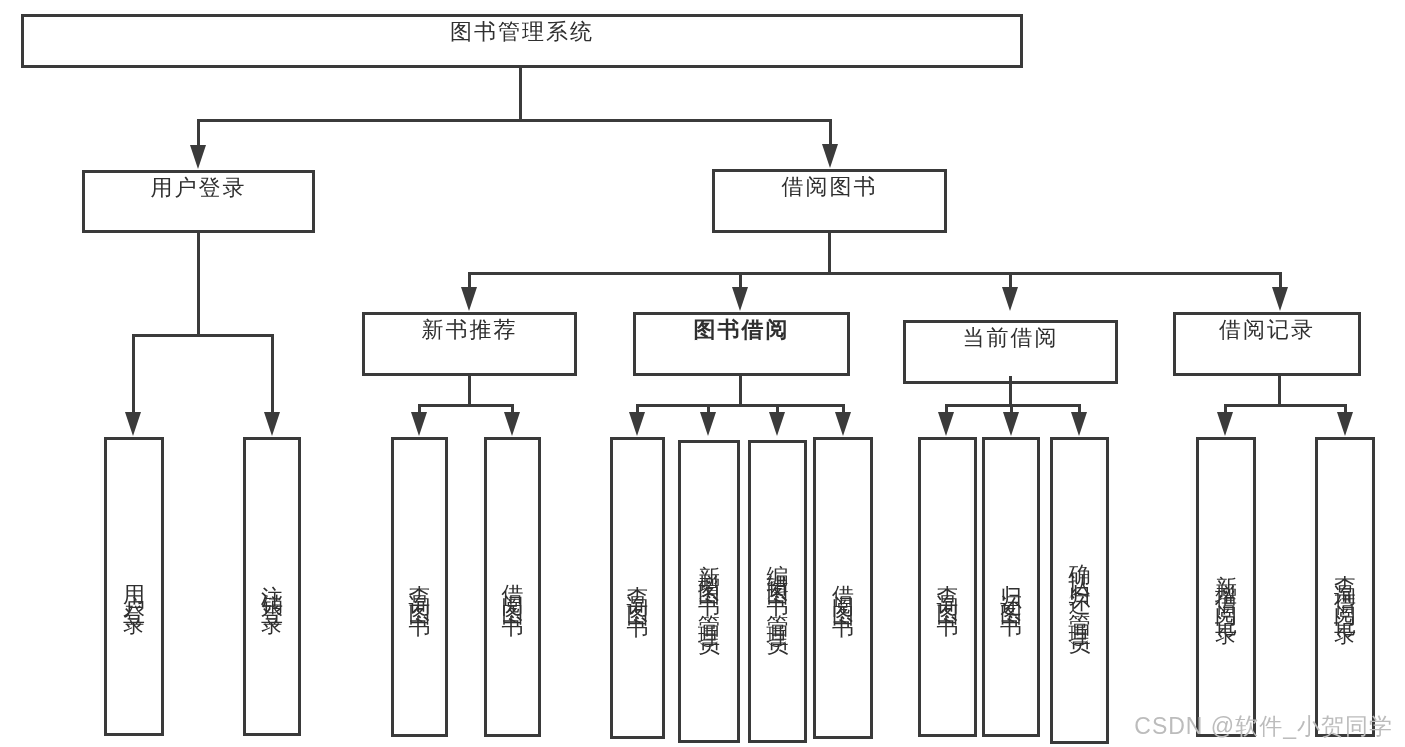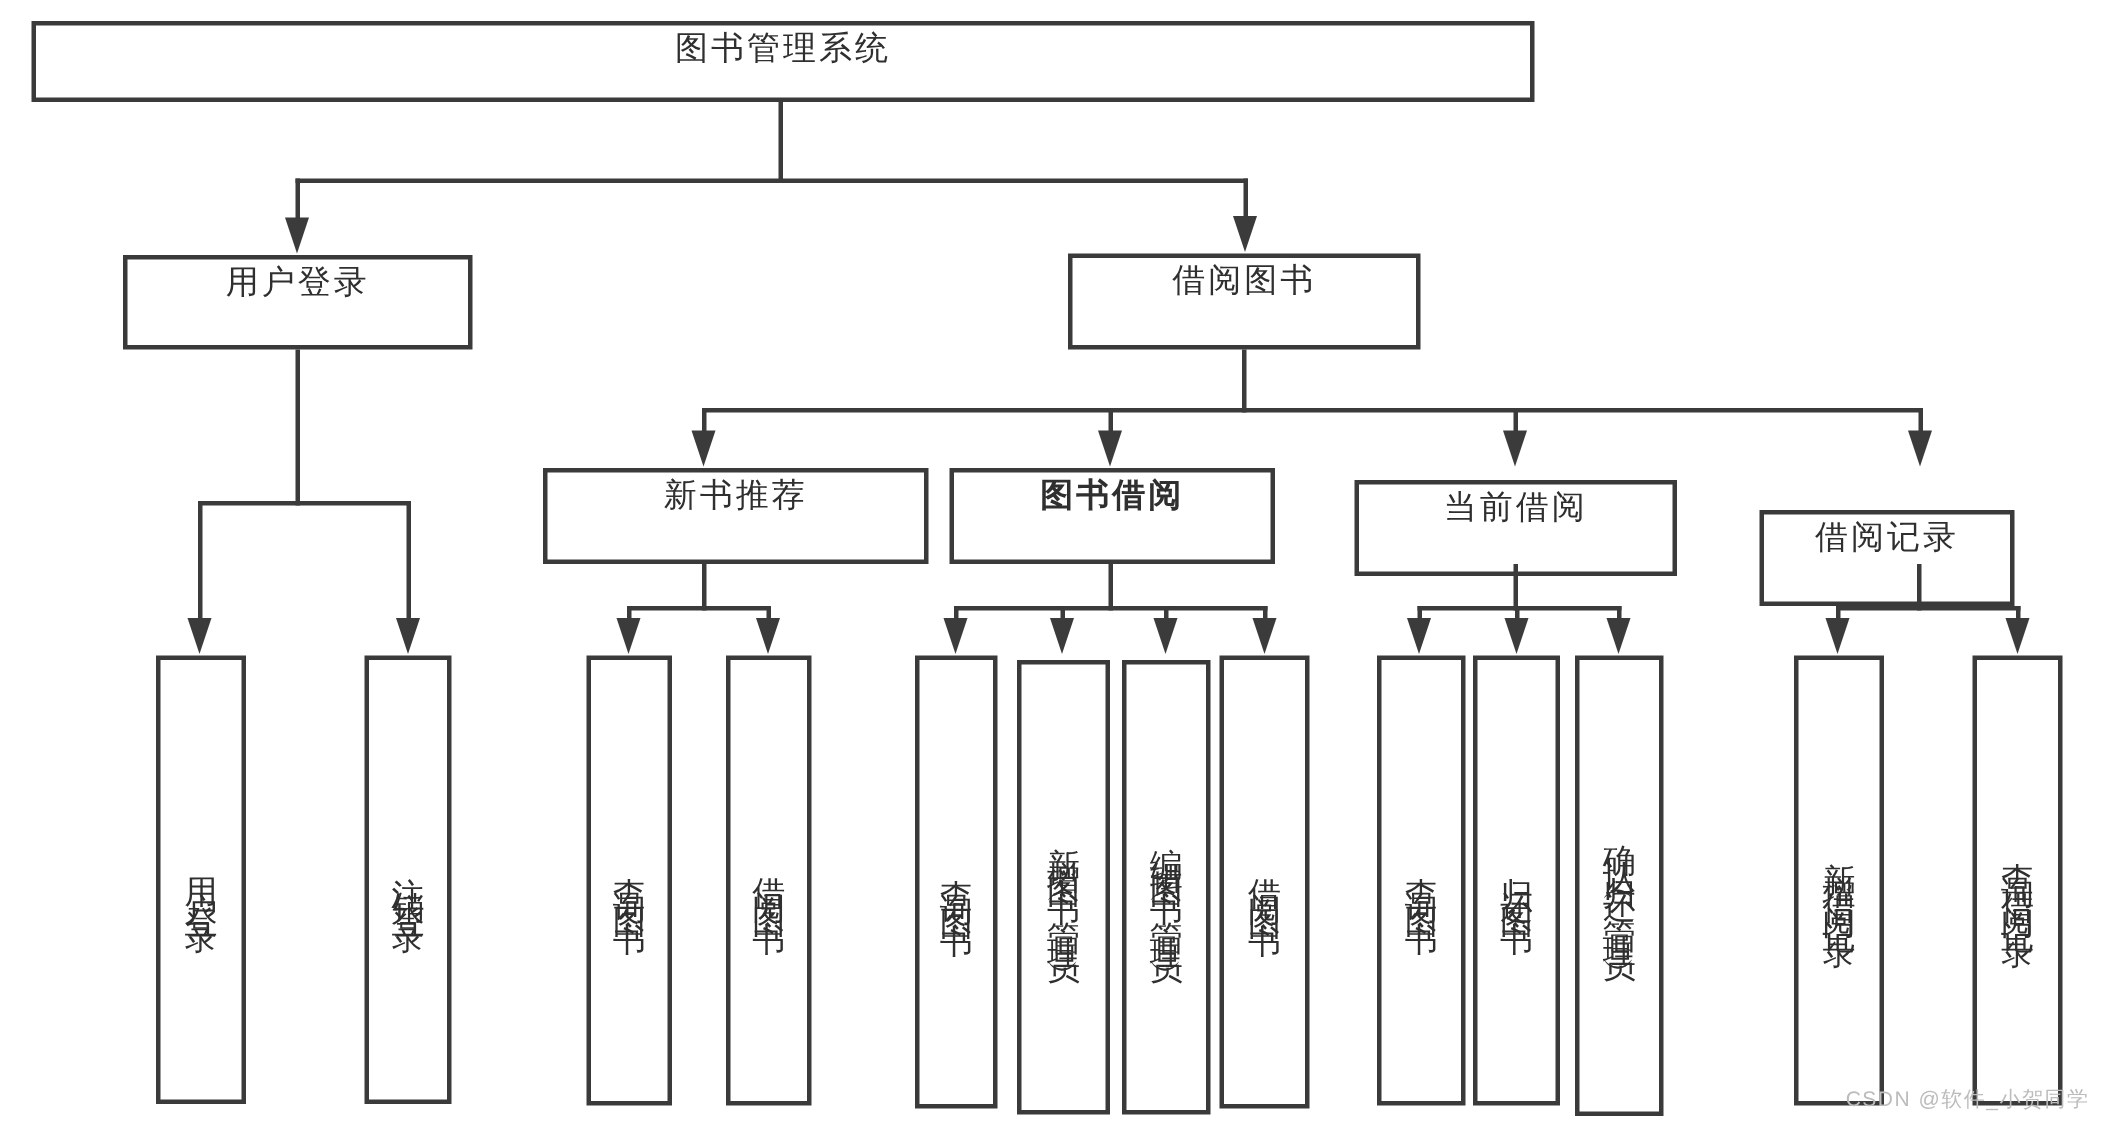--- a/index.html
+++ b/index.html
@@ -20,52 +20,52 @@
     writing-mode:vertical-rl;text-orientation:mixed;
     font-size:22px;letter-spacing:10px;color:#2f2f2f;line-height:1;
     text-align:center;
   }
   
   .ln{position:absolute;background:#3b3b3b;}
   .ah{position:absolute;width:0;height:0;
       border-left:8px solid transparent;border-right:8px solid transparent;
       border-top:24px solid #3b3b3b;}
   .watermark{
-    position:absolute;right:12px;bottom:5px;font-size:14px;letter-spacing:1px;
+    position:absolute;right:12px;bottom:5px;font-size:23px;letter-spacing:1px;
     color:#bcbcbc;white-space:nowrap;
   }
 </style>
 </head>
 <body>
 
 <div class="hbox" style="left:21px;top:14px;width:1002px;height:54px;">
   <span>图书管理系统</span>
 </div>
 
 <div class="hbox" style="left:82px;top:170px;width:233px;height:63px;">
   <span>用户登录</span>
 </div>
 
 <div class="hbox" style="left:712px;top:169px;width:235px;height:64px;">
   <span>借阅图书</span>
 </div>
 
-<div class="hbox" style="left:362px;top:312px;width:257px;height:64px;">
+<div class="hbox" style="left:362px;top:312px;width:215px;height:64px;">
   <span>新书推荐</span>
 </div>
 
 <div class="hbox" style="left:633px;top:312px;width:217px;height:64px;font-weight:bold;">
   <span>图书借阅</span>
 </div>
 
 <div class="hbox" style="left:903px;top:320px;width:215px;height:64px;">
   <span>当前借阅</span>
 </div>
 
-<div class="hbox" style="left:1173px;top:312px;width:170px;height:64px;margin-top:28px;">
+<div class="hbox" style="left:1173px;top:312px;width:188px;height:64px;">
   <span>借阅记录</span>
 </div>
 
 <div class="vbox" style="left:104px;top:437px;width:60px;height:299px;">
   <span>用户登录</span>
 </div>
 
 <div class="vbox" style="left:243px;top:437px;width:58px;height:299px;">
   <span>注销登录</span>
 </div>

